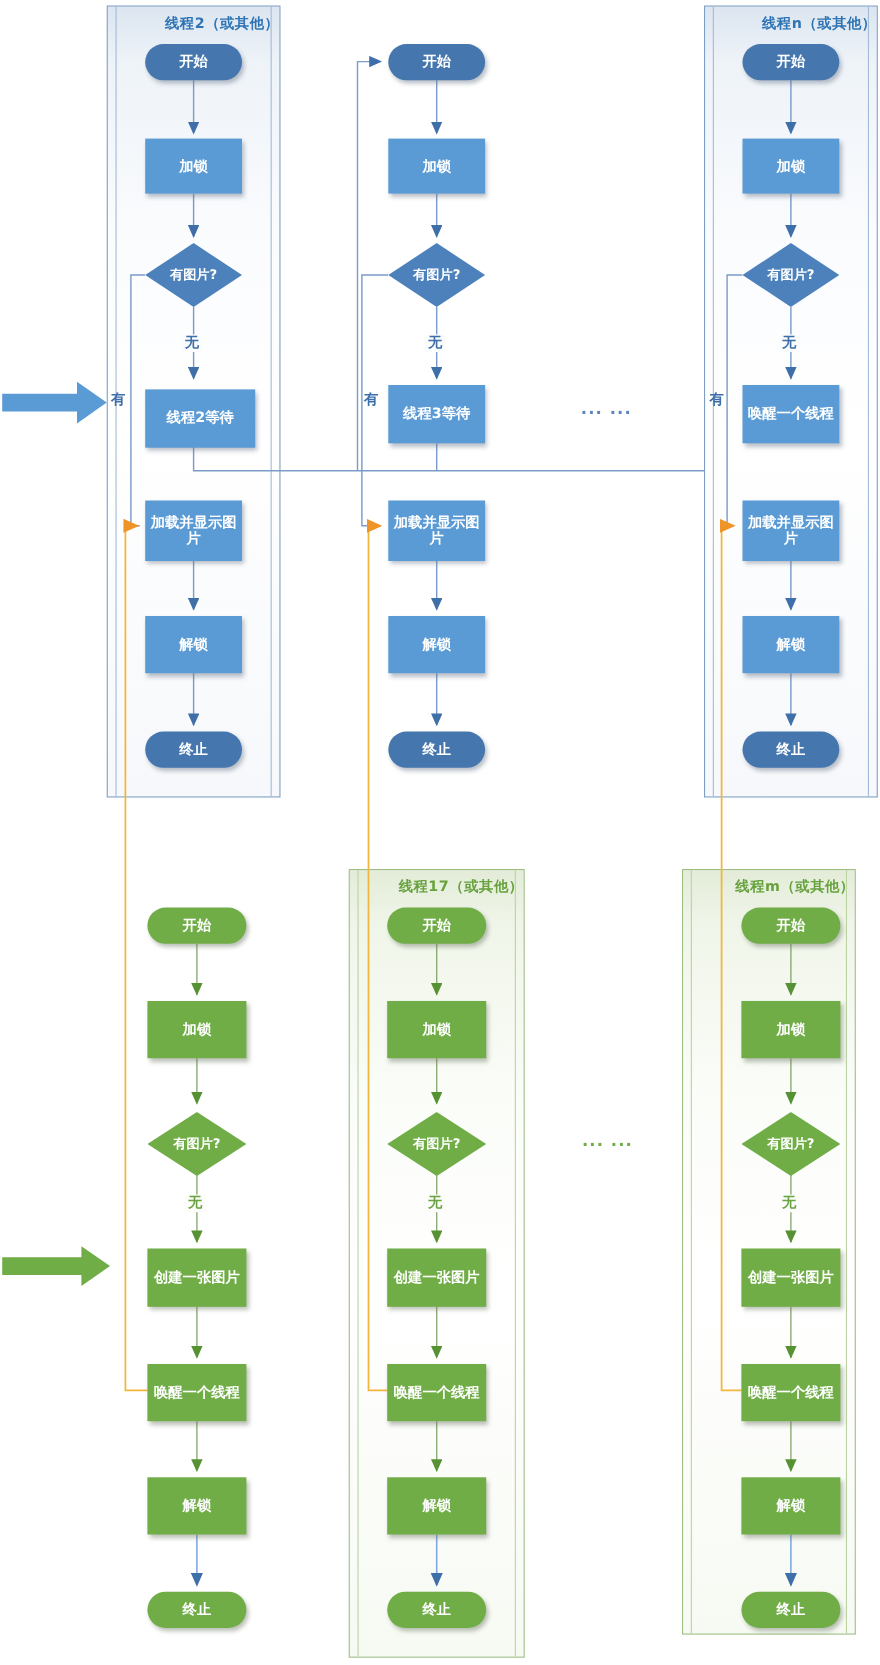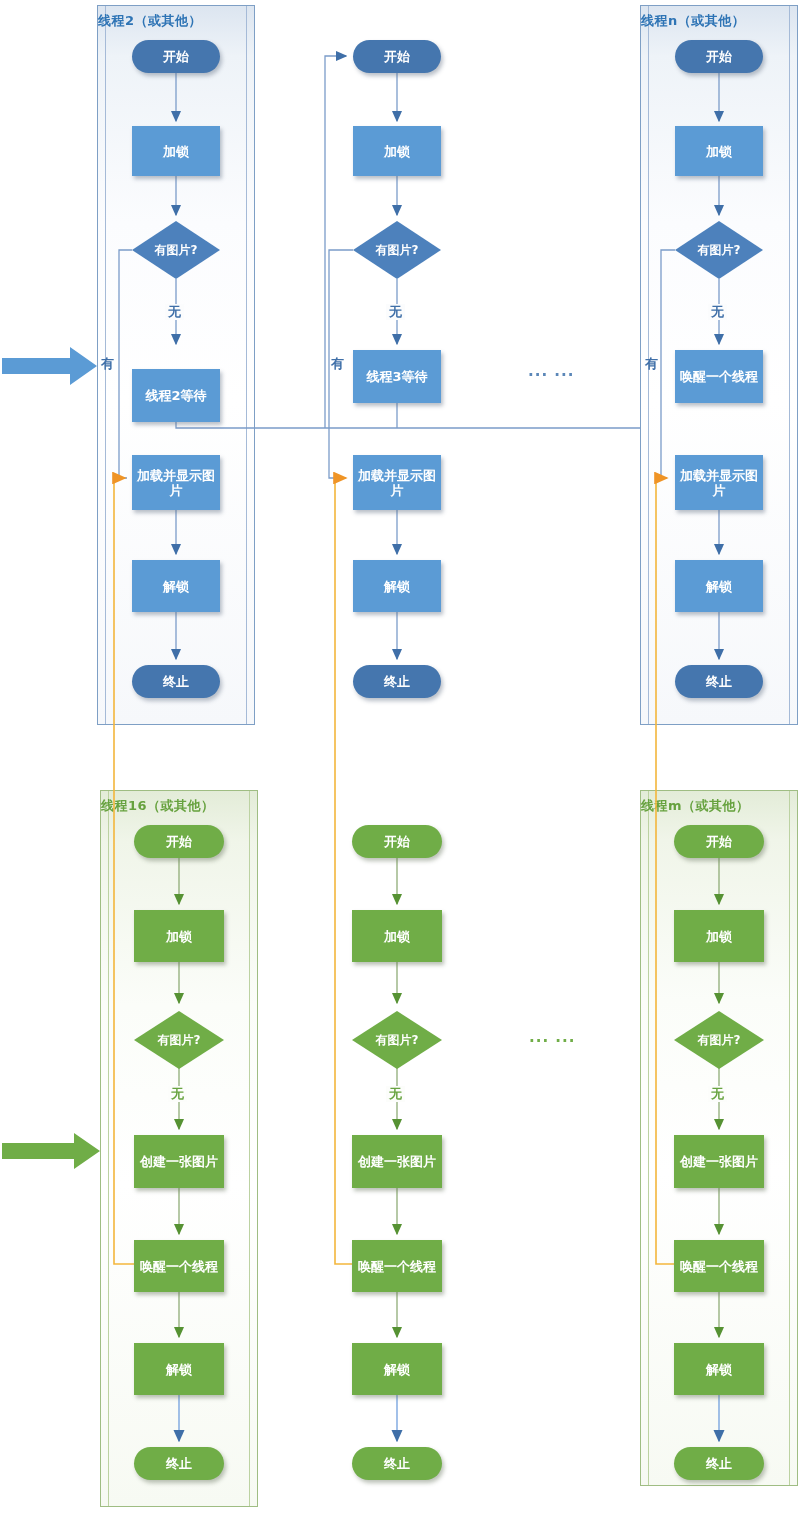--- a/index.html
+++ b/index.html
@@ -8,21 +8,21 @@
   
   .frame{position:absolute;border:1px solid;box-sizing:border-box;}
   .frame.blue{border-color:#7e9fc5;
     background:linear-gradient(180deg,#dce5f0 0%,#eef3f8 7%,#fbfcfe 30%,#ffffff 55%,#f6f8fb 100%);}
   .frame.green{border-color:#9fbd83;
     background:linear-gradient(180deg,#e3ecd8 0%,#f0f5e9 7%,#fbfdf9 30%,#ffffff 55%,#f7faf3 100%);}
   .frame .il,.frame .ir{position:absolute;top:0;bottom:0;width:0;border-left:1px solid;}
   .frame.blue .il,.frame.blue .ir{border-color:#a5bad7;}
   .frame.green .il,.frame.green .ir{border-color:#bcd2a2;}
   .frame .il{left:7px;} .frame .ir{right:7px;}
-  .lane-title{position:absolute;top:6px;left:0;right:0;text-align:left;
+  .lane-title{position:absolute;top:6px;left:0;right:0;text-align:right;
               font-weight:bold;font-size:13px;letter-spacing:.5px;}
   .lane-title.b{color:#2e74b5;} .lane-title.g{color:#67a23f;}
   
   .node{position:absolute;display:flex;align-items:center;justify-content:center;
         color:#fff;font-weight:bold;font-size:13px;line-height:15px;text-align:center;
         box-sizing:border-box;padding:2px;}
   .rect.b{background:#5b9bd5;box-shadow:2px 3px 4px rgba(100,112,132,.45);}
   .rect.g{background:#70ad47;box-shadow:2px 3px 4px rgba(104,118,96,.45);}
   .caps{border-radius:17px;text-align:right;}
   .caps.b{background:#4576ae;box-shadow:2px 3px 4px rgba(100,112,132,.45);}
@@ -48,26 +48,26 @@
   <div class="frame blue" style="left:97px;top:5px;width:158px;height:720px">
     <div class="il"></div>
     <div class="ir"></div>
     <div class="lane-title b">线程2（或其他）</div>
   </div>
   <div class="frame blue" style="left:640px;top:5px;width:158px;height:720px">
     <div class="il"></div>
     <div class="ir"></div>
     <div class="lane-title b">线程n（或其他）</div>
   </div>
-  <div class="frame green" style="left:100px;top:790px;width:158px;height:717px">
-    <div class="il"></div>
-    <div class="ir"></div>
-    <div class="lane-title g">线程16（或其他）</div>
-  </div>
-  <div class="frame green" style="left:640px;top:790px;width:158px;height:696px">
+  <div class="frame green" style="left:317px;top:790px;width:160px;height:717px">
+    <div class="il"></div>
+    <div class="ir"></div>
+    <div class="lane-title g">线程17（或其他）</div>
+  </div>
+  <div class="frame green" style="left:620px;top:790px;width:158px;height:696px">
     <div class="il"></div>
     <div class="ir"></div>
     <div class="lane-title g">线程m（或其他）</div>
   </div>
 
   <svg class="wires" width="800" height="1514" viewBox="0 0 800 1514">
     <defs>
       <marker id="mb" markerWidth="9" markerHeight="8" refX="8" refY="4" orient="auto">
         <path d="M0 0L9 4L0 8z" fill="#3f6fa8"></path>
       </marker>
@@ -143,21 +143,21 @@
     <polygon fill="#70ad47" points="2,1143 74,1143 74,1133 100,1151 74,1169 74,1159 2,1159"></polygon>
   </svg>
 
   <div class="layer">
 
     <div class="node caps b" style="left:132px;top:40px;width:88px;height:33px">开始</div>
     <div class="node rect b" style="left:132px;top:126px;width:88px;height:50px">加锁</div>
     <div class="node diam b" style="left:132px;top:221px;width:88px;height:58px">有图片?</div>
     <div class="lbl b bg-b" style="left:165px;top:304px">无</div>
     <div class="lbl b" style="left:101px;top:356px">有</div>
-    <div class="node rect b" style="left:132px;top:369px;width:88px;height:53px">线程2等待</div>
+    <div class="node rect b" style="left:132px;top:354px;width:100px;height:53px">线程2等待</div>
     <div class="node rect b" style="left:132px;top:455px;width:88px;height:55px">加载并显示图片</div>
     <div class="node rect b" style="left:132px;top:560px;width:88px;height:52px">解锁</div>
     <div class="node caps b" style="left:132px;top:665px;width:88px;height:33px">终止</div>
 
     <div class="node caps b" style="left:353px;top:40px;width:88px;height:33px">开始</div>
     <div class="node rect b" style="left:353px;top:126px;width:88px;height:50px">加锁</div>
     <div class="node diam b" style="left:353px;top:221px;width:88px;height:58px">有图片?</div>
     <div class="lbl b bg-b" style="left:386px;top:304px">无</div>
     <div class="lbl b" style="left:331px;top:356px">有</div>
     <div class="node rect b" style="left:353px;top:350px;width:88px;height:53px">线程3等待</div>

